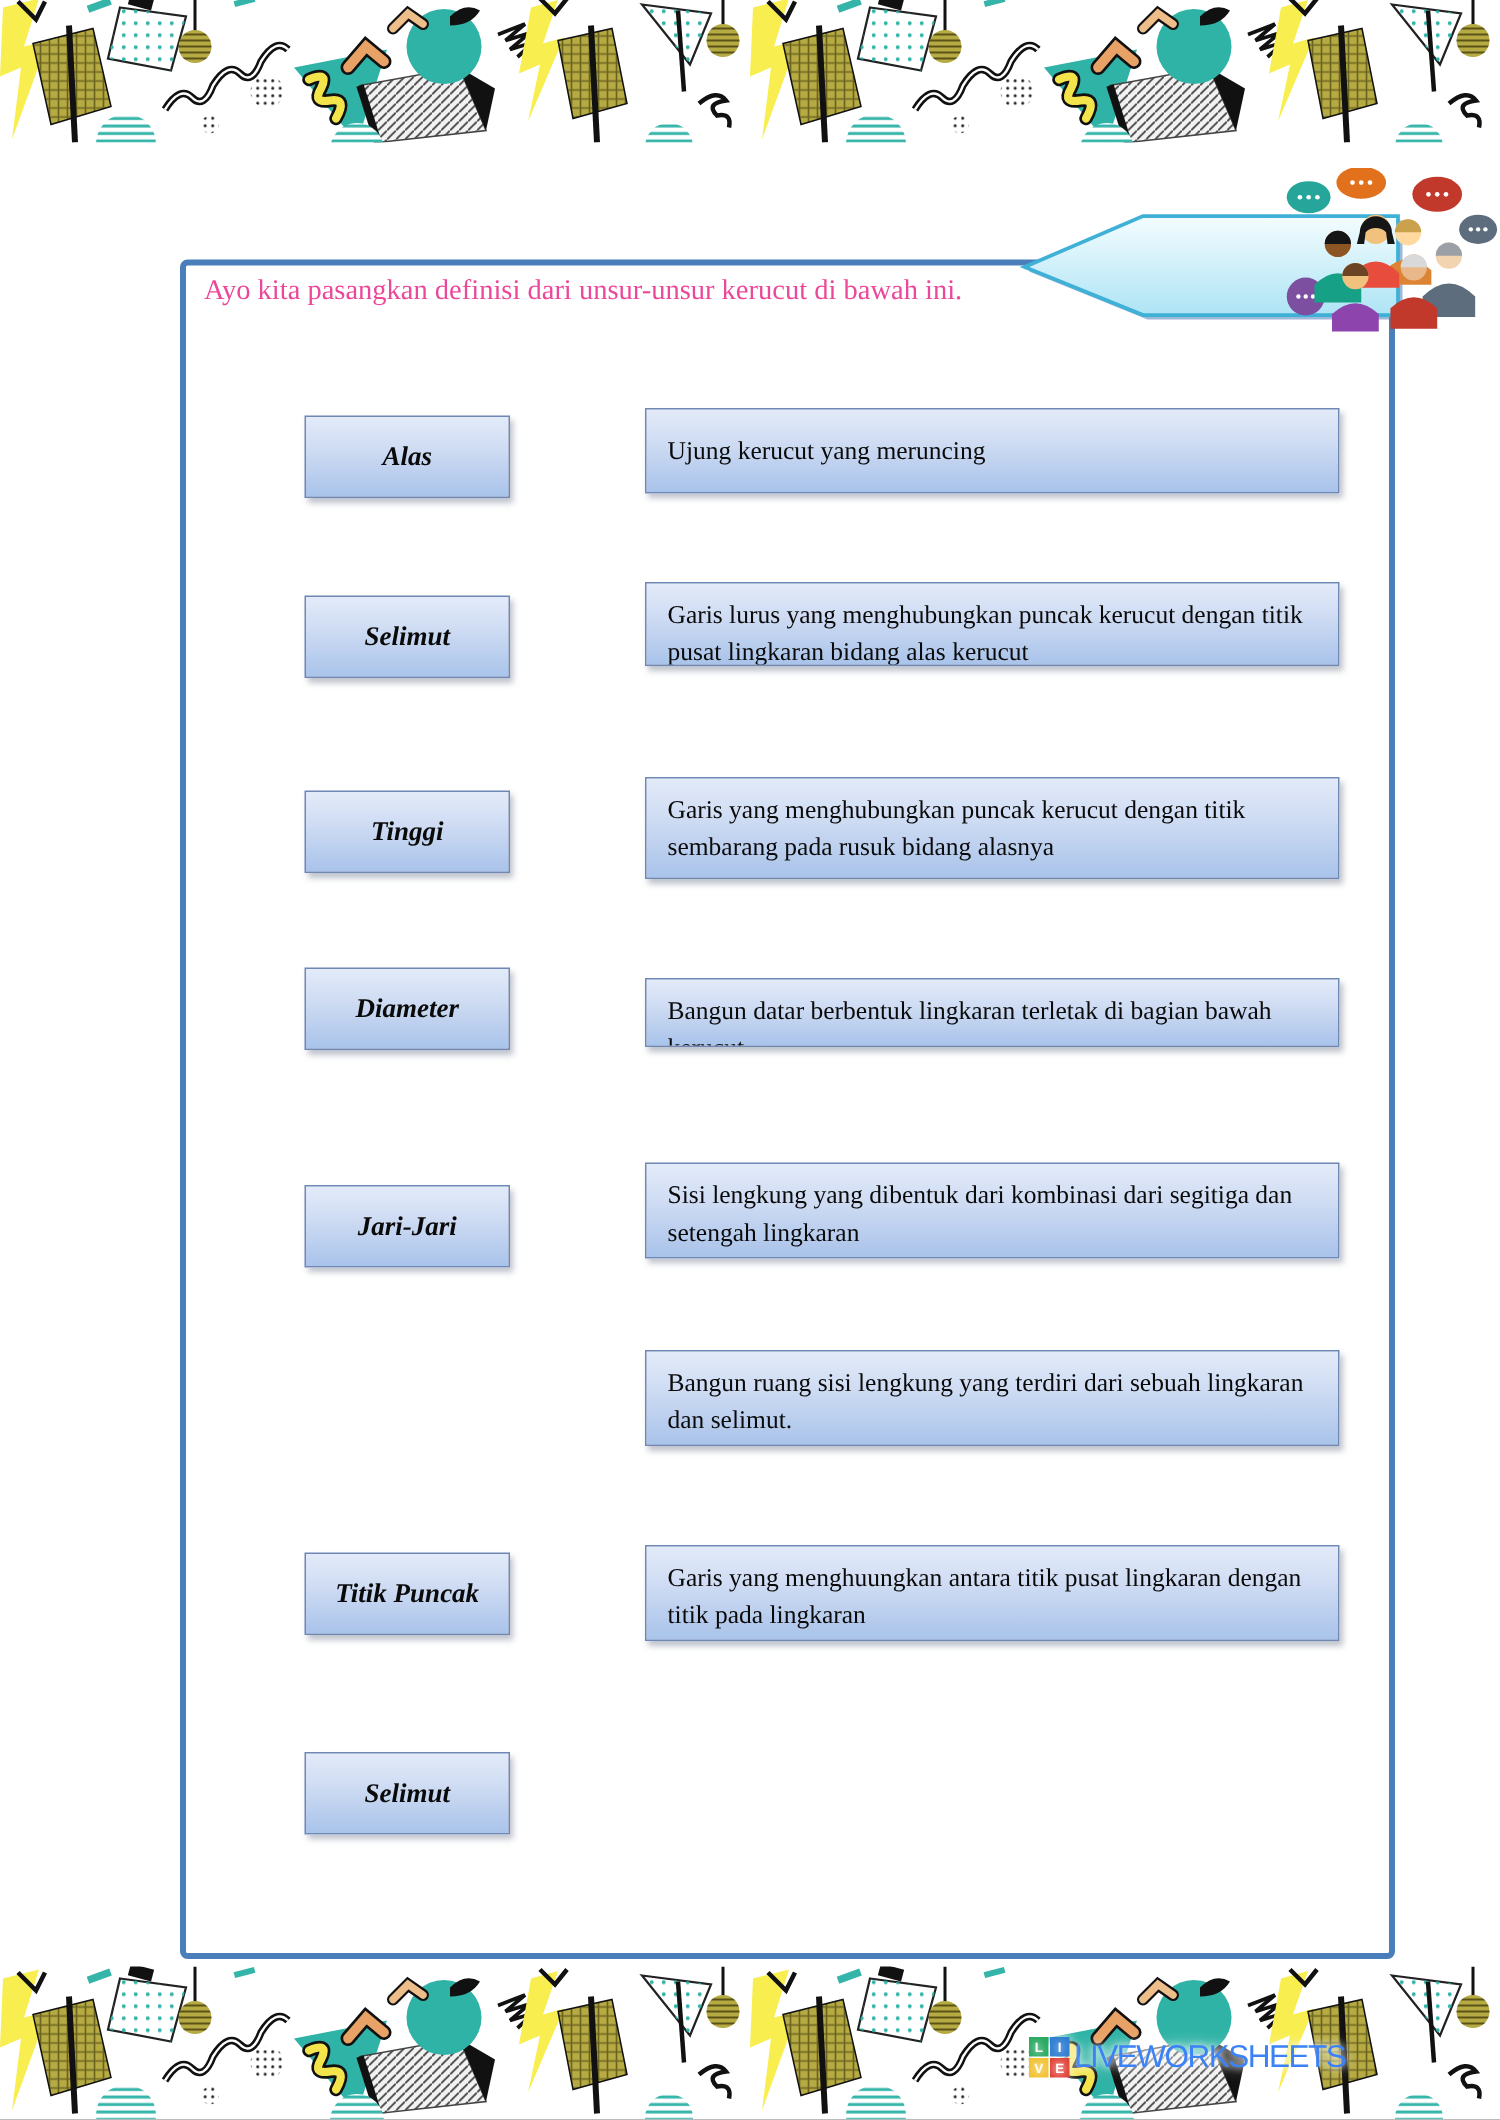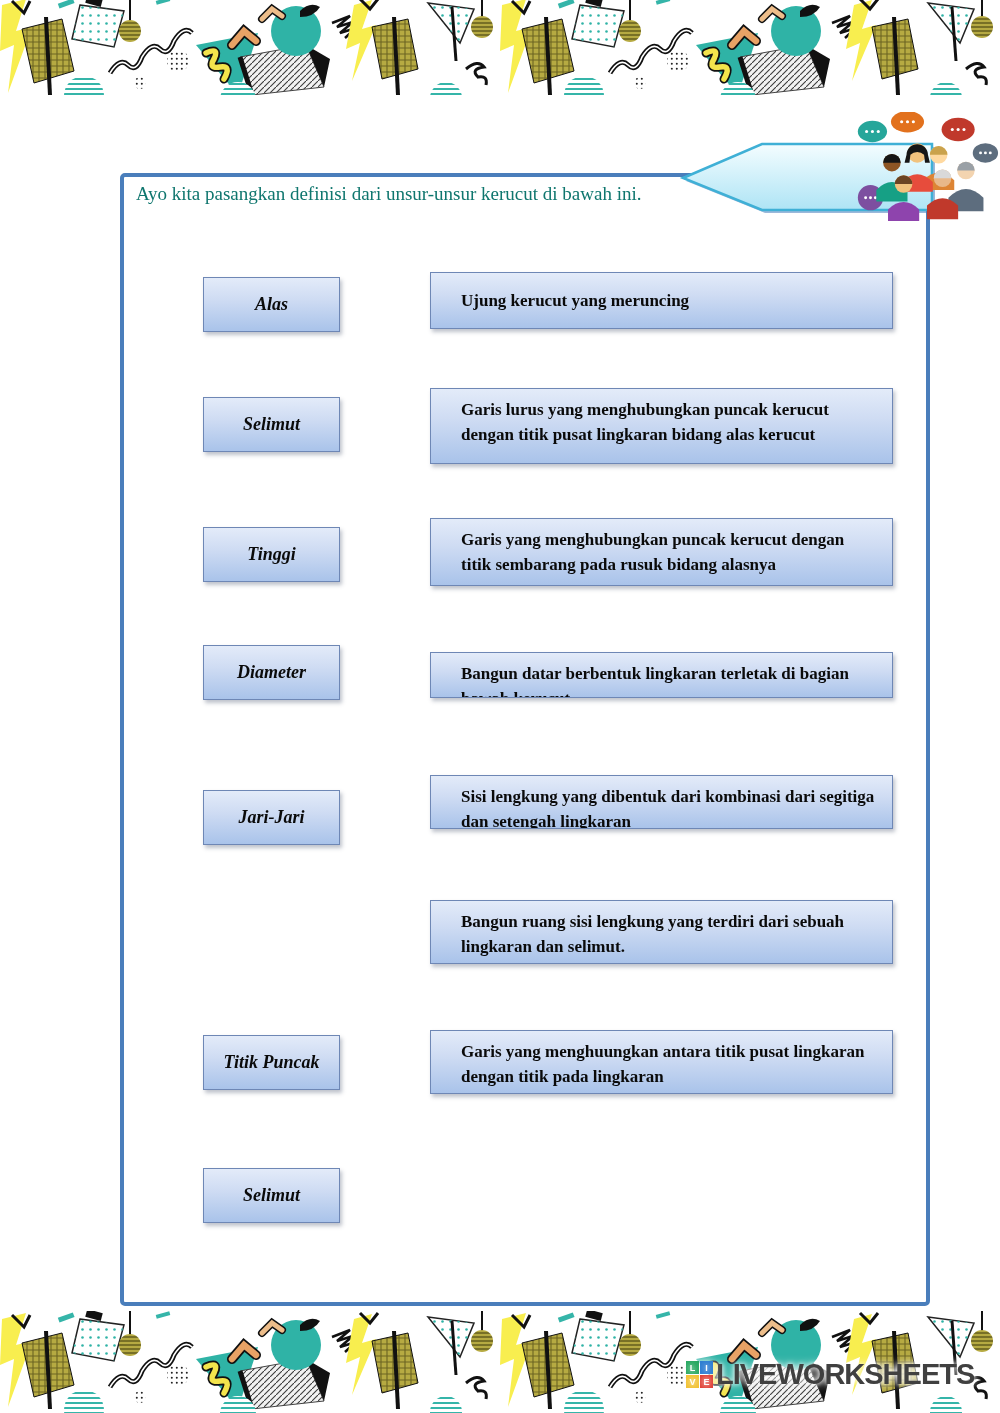--- a/index.html
+++ b/index.html
@@ -3,43 +3,43 @@
 <meta charset="utf-8">
 <style>
   html,body{margin:0;padding:0;background:#888;}
   #page{position:relative;width:1000px;height:1413px;background:#ffffff;overflow:hidden;
         font-family:"Liberation Serif",serif;}
   .strip{position:absolute;left:0;width:1000px;pointer-events:none;}
   #strip-top{top:0;height:95px;}
   #strip-bottom{top:1311px;height:102px;}
   #frame{position:absolute;left:120px;top:173px;width:802px;height:1125px;
          border:4px solid #4a7ebb;border-radius:5px;background:#ffffff;z-index:1;}
-  #instruction{position:absolute;left:12px;top:6px;width:620px;font-size:19px;color:#0f766e;}
+  #instruction{position:absolute;left:12px;top:6px;width:620px;font-size:19px;color:#ec4899;}
   .term-box{position:absolute;left:79px;width:135px;height:53px;
             display:flex;align-items:center;justify-content:center;
             background:linear-gradient(180deg,#e3ebf9 0%,#cfdcf3 40%,#a9c3ea 100%);
             border:1px solid #6e87b5;box-shadow:2px 3px 4px rgba(110,120,140,.45);
             font-weight:bold;font-size:18px;color:#0a0a0a;cursor:pointer;font-style:italic;}
   .def-box{position:absolute;left:306px;width:463px;
            background:linear-gradient(180deg,#e3ebf9 0%,#cfdcf3 40%,#a9c3ea 100%);
            border:1px solid #6e87b5;box-shadow:2px 3px 4px rgba(110,120,140,.45);
-           font-weight:bold;font-size:17px;line-height:25px;color:#0a0a0a;
-           padding:8px 14px 0 30px;box-sizing:border-box;overflow:hidden;cursor:pointer;}
+           font-weight:normal;font-size:17px;line-height:25px;color:#0a0a0a;
+           padding:8px 14px 0 14px;box-sizing:border-box;overflow:hidden;cursor:pointer;}
   .def-center{display:flex;align-items:center;padding-top:0;}
   #banner{position:absolute;left:668px;top:136px;width:272px;height:82px;z-index:3;}
   #banner-label{font-weight:bold;font-size:23px;font-family:"Liberation Serif",serif;}
   #people{position:absolute;left:852px;top:112px;width:148px;height:112px;z-index:4;}
   #logo{position:absolute;left:686px;top:1358px;display:flex;align-items:center;gap:3px;z-index:5;
         text-shadow:0 0 5px #fff,0 0 10px #fff;}
   #logo-grid{display:grid;grid-template-columns:13px 13px;grid-template-rows:13px 13px;gap:1px;
              filter:drop-shadow(0 0 4px #fff);}
   .logo-sq{display:flex;align-items:center;justify-content:center;color:#fff;
            font-family:"Liberation Sans",sans-serif;font-weight:bold;font-size:9px;}
-  #logo-text{font-family:"Liberation Sans",sans-serif;font-weight:bold;font-size:29px;
-             color:#404040;letter-spacing:-1px;}
+  #logo-text{font-family:"Liberation Sans",sans-serif;font-weight:normal;font-size:21px;
+             color:#3b82f6;letter-spacing:-1px;}
   svg text{font-family:"Liberation Serif",serif;}
 </style>
 </head>
 <body>
 
 <div id="page">
 
   <svg width="0" height="0" style="position:absolute" aria-hidden="true">
     <defs>
       <pattern id="pat-olivegrid" width="6" height="6" patternUnits="userSpaceOnUse">
@@ -123,30 +123,30 @@
       <use href="#memphis-tile" x="500" y="-3"></use>
   </svg>
 
   <div id="frame">
     <div id="instruction">Ayo kita pasangkan definisi dari unsur-unsur kerucut di bawah ini.</div>
 
     <div class="term-box" style="top:100px">Alas</div>
     <div class="def-box def-center" style="top:95px;height:57px">Ujung kerucut yang meruncing</div>
 
     <div class="term-box" style="top:220px">Selimut</div>
-    <div class="def-box" style="top:211px;height:76px">Garis lurus yang menghubungkan puncak kerucut dengan titik pusat lingkaran bidang alas kerucut</div>
+    <div class="def-box" style="top:211px;height:56px">Garis lurus yang menghubungkan puncak kerucut dengan titik pusat lingkaran bidang alas kerucut</div>
 
     <div class="term-box" style="top:350px">Tinggi</div>
     <div class="def-box" style="top:341px;height:68px">Garis yang menghubungkan puncak kerucut dengan titik sembarang pada rusuk bidang alasnya</div>
 
     <div class="term-box" style="top:468px">Diameter</div>
     <div class="def-box" style="top:475px;height:46px">Bangun datar berbentuk lingkaran terletak di bagian bawah kerucut</div>
 
     <div class="term-box" style="top:613px">Jari-Jari</div>
-    <div class="def-box" style="top:598px;height:54px">Sisi lengkung yang dibentuk dari kombinasi dari segitiga dan setengah lingkaran</div>
+    <div class="def-box" style="top:598px;height:64px">Sisi lengkung yang dibentuk dari kombinasi dari segitiga dan setengah lingkaran</div>
 
     <div class="def-box" style="top:723px;height:64px">Bangun ruang sisi lengkung yang terdiri dari sebuah lingkaran dan selimut.</div>
 
     <div class="term-box" style="top:858px">Titik Puncak</div>
     <div class="def-box" style="top:853px;height:64px">Garis yang menghuungkan antara titik pusat lingkaran dengan titik pada lingkaran</div>
 
     <div class="term-box" style="top:991px">Selimut</div>
   </div>
 
   <svg id="banner" viewBox="0 0 272 82">

